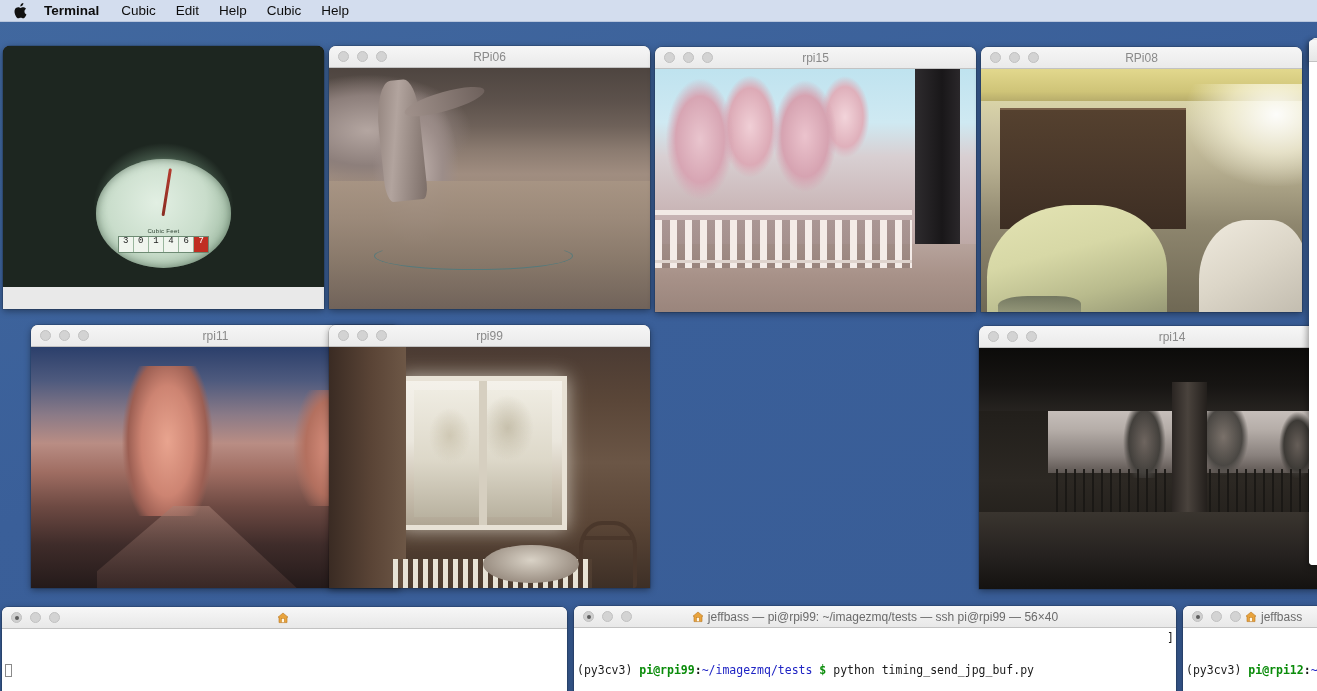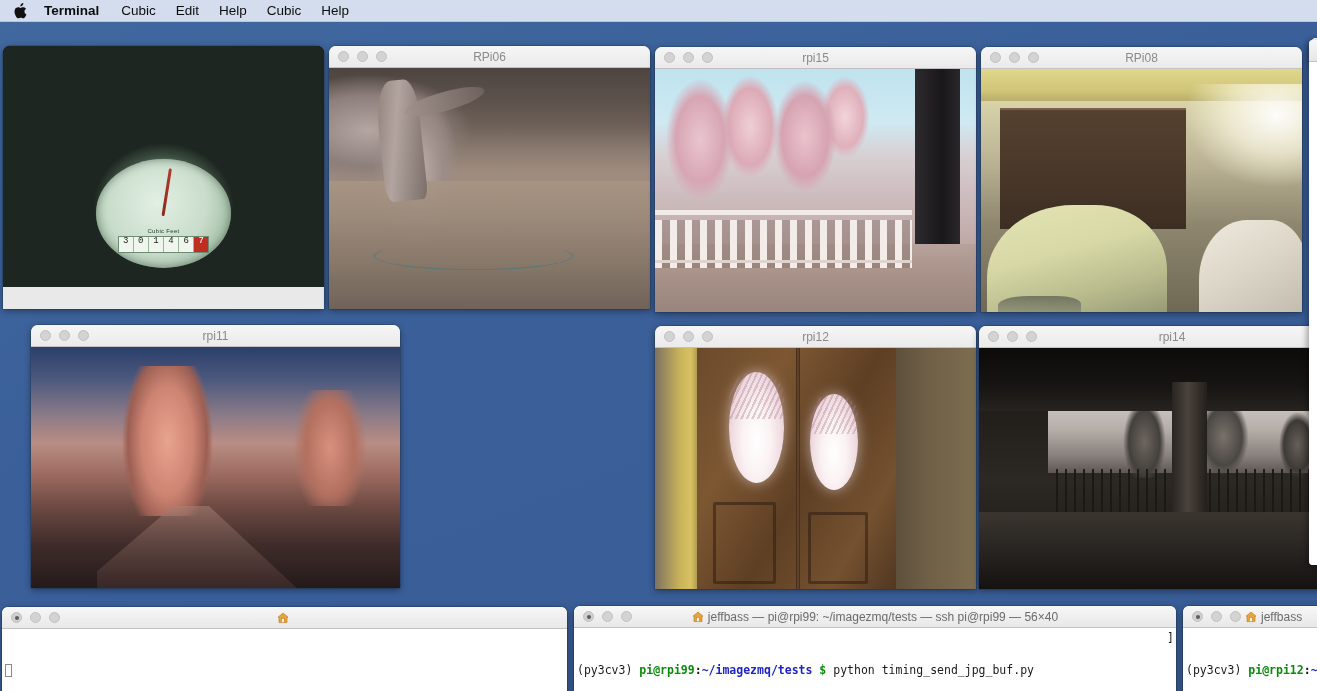--- a/index.html
+++ b/index.html
@@ -420,21 +420,21 @@
     color: #1a1a1a;
     padding: 2px 3px 0 3px;
     overflow: hidden;
     white-space: pre;
     position: relative;
   }
   .term-line { white-space: pre; }
   .tok-venv  { color: #1a1a1a; }
   .tok-user  { color: #0a8c0a; font-weight: bold; }
   .tok-colon { color: #1a1a1a; font-weight: bold; }
-  .tok-path  { color: #1f24c4; font-weight: bold; }
+  .tok-path  { color: #1f24c4; font-weight: normal; }
   .tok-dollar{ color: #0a8c0a; font-weight: bold; }
   .tok-cmd   { color: #1a1a1a; }
   .term-cursor {
     display: inline-block;
     width: 7px; height: 13px;
     border: 1px solid #8a8a8a;
     background: transparent;
     vertical-align: -2px;
   }
   .term-edge-bracket {
@@ -578,48 +578,43 @@
     </div>
     <div class="cam-body" style="height:241px;">
       <div class="cam-img img-rpi11">
         <div class="rpi11-tree"></div>
         <div class="rpi11-tree2"></div>
         <div class="rpi11-road"></div>
       </div>
     </div>
   </div>
 
-
-  <div class="win cam-win" style="left:655px; top:326px; width:321px; height:263px;">
+  <div class="win cam-win" style="left:329px; top:325px; width:321px; height:263px;">
     <div class="titlebar">
       <div class="lights">
         <div class="light close"></div>
         <div class="light min"></div>
         <div class="light max"></div>
       </div>
-      <div class="win-title">rpi12</div>
+      <div class="win-title">rpi99</div>
     </div>
     <div class="cam-body" style="height:241px;">
-      <div class="cam-img img-rpi12">
-        <div class="rpi12-wallL"></div>
-        <div class="rpi12-wallR"></div>
-        <div class="rpi12-door">
-          <div class="rpi12-split"></div>
-          <div class="rpi12-oval a">
-            <div class="rpi12-lace"></div>
-          </div>
-          <div class="rpi12-oval b">
-            <div class="rpi12-lace"></div>
-          </div>
-          <div class="rpi12-panel" style="left:8%; top:64%; width:32%; height:34%;"></div>
-          <div class="rpi12-panel" style="left:56%; top:68%; width:30%; height:30%;"></div>
+      <div class="cam-img img-rpi99">
+        <div class="rpi99-window">
+          <div class="rpi99-outside"></div>
+          <div class="rpi99-mull"></div>
         </div>
-      </div>
-    </div>
-  </div>
+        <div class="rpi99-left"></div>
+        <div class="rpi99-rail"></div>
+        <div class="rpi99-table"></div>
+        <div class="rpi99-chair"></div>
+      </div>
+    </div>
+  </div>
+
 
   <div class="win cam-win" style="left:979px; top:326px; width:386px; height:263px;">
     <div class="titlebar">
       <div class="lights">
         <div class="light close"></div>
         <div class="light min"></div>
         <div class="light max"></div>
       </div>
       <div class="win-title">rpi14</div>
     </div>

